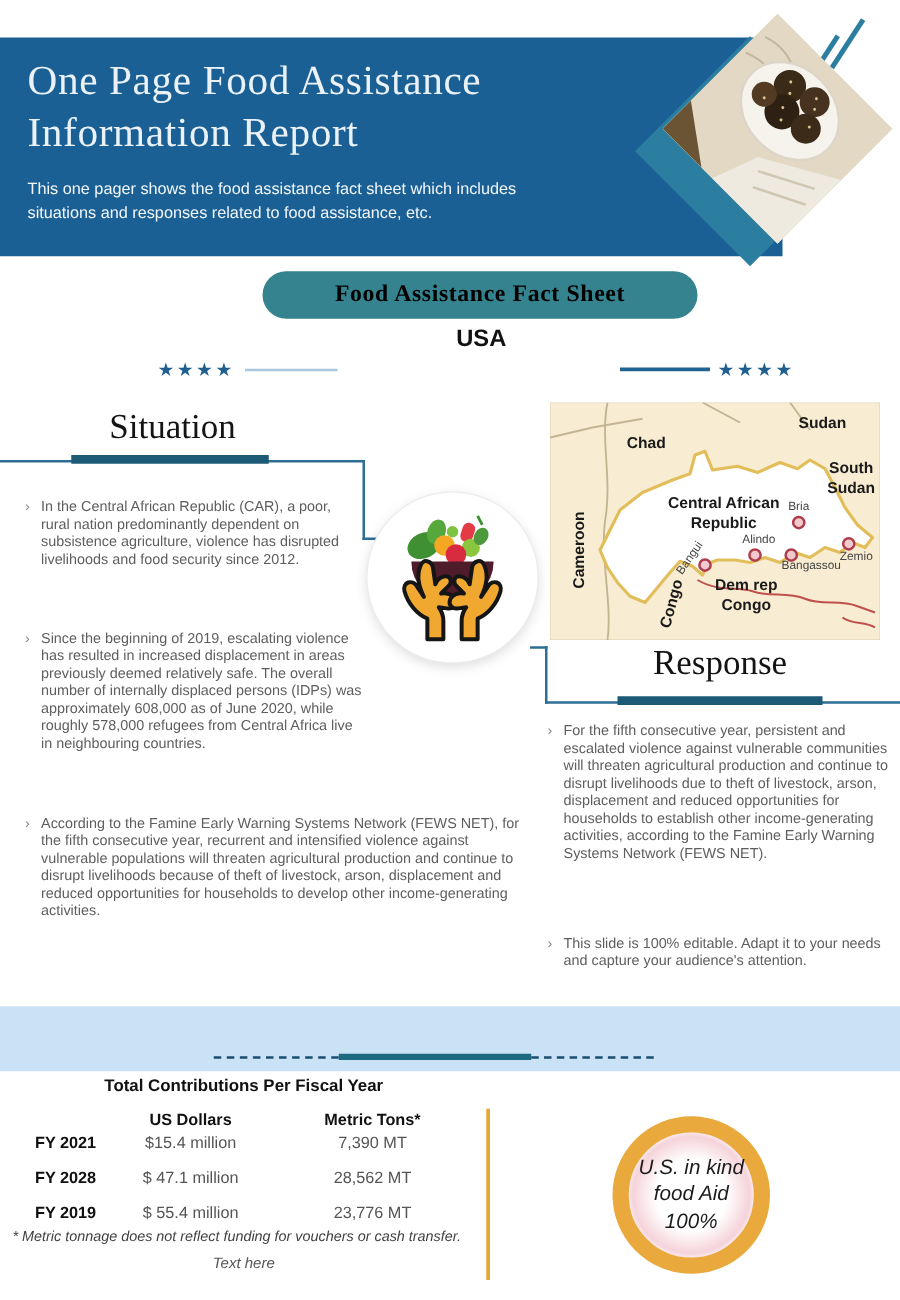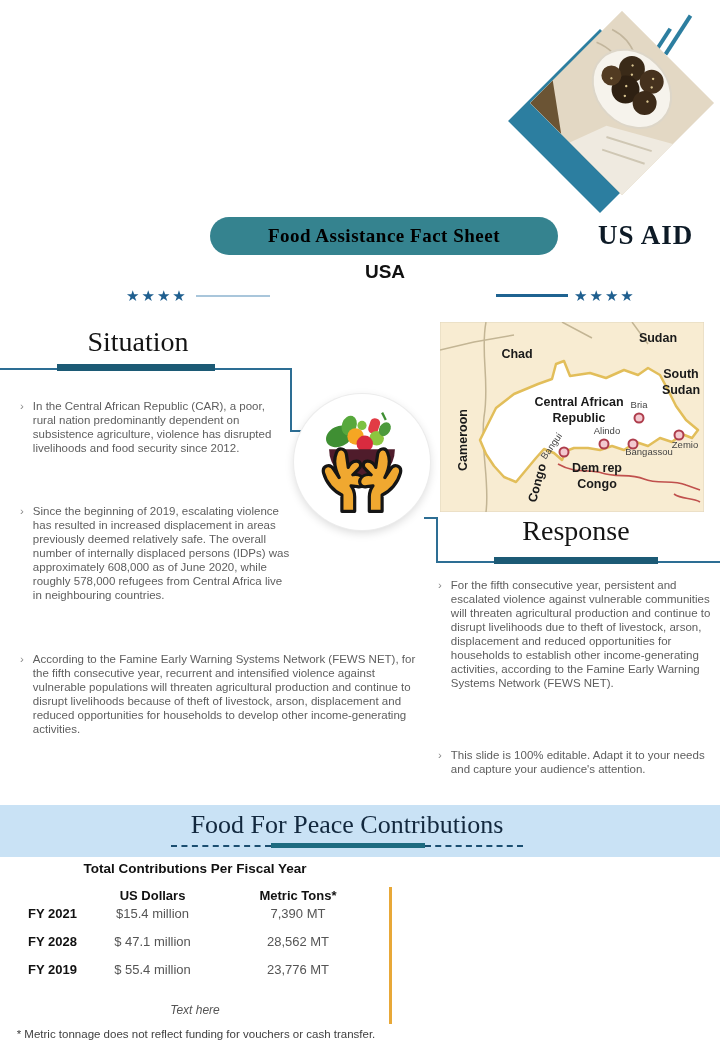--- a/index.html
+++ b/index.html
@@ -59,38 +59,42 @@
   .band-title{left:0;top:810px;width:694px;text-align:center;font-family:"Liberation Serif",serif;
               font-size:26px;color:#12283E;}
   .dash{border-top:2px dashed #1B4E70;height:0;}
   .solid-seg{left:271px;top:843px;width:154px;height:5px;background:#1D6B80;}
 
   
   .tbl-title{left:15px;top:861px;width:360px;text-align:center;font-weight:700;font-size:13.5px;color:#111;}
   .col-h{font-weight:700;font-size:13px;color:#111;text-align:center;}
   .row-label{font-weight:700;font-size:13px;color:#111;}
   .cell{font-size:13px;color:#555;text-align:center;}
-  .footnote{left:10px;top:984px;width:372px;text-align:center;font-size:11.5px;color:#3F3F3F;margin-top:44px;}
+  .footnote{left:10px;top:984px;width:372px;font-style:italic;font-size:11.5px;color:#3F3F3F;}
   .texthere{left:130px;top:1003px;width:130px;text-align:center;font-style:italic;font-size:12px;color:#555;}
 
   .gold-divider{left:389px;top:887px;width:3px;height:137px;background:#E8A838;}
 
   
   .aid-title{left:428px;top:861px;width:252px;text-align:center;font-weight:700;font-size:14px;color:#111;}
   .donut{left:490px;top:893px;width:100px;height:100px;border:13px solid #E9A93C;border-radius:50%;
          background:radial-gradient(circle at center,#FFFFFF 40%,#F5D3DA 66%,#FFFFFF 76%);
          display:flex;align-items:center;justify-content:center;}
   .donut span{display:block;width:92px;text-align:center;font-style:italic;font-size:16.5px;
               line-height:1.3;color:#1C1C1C;}
 </style>
 </head>
 <body>
 
 <div id="page">
 
+  <div class="abs banner">
+    <h1>One Page Food Assistance Information Report</h1>
+    <p>This one pager shows the food assistance fact sheet which includes situations and responses related to food assistance, etc.</p>
+  </div>
 
   <div class="abs slash" style="left:676px;top:12px;height:46px;"></div>
   <div class="abs slash" style="left:659px;top:26px;height:34px;"></div>
   <div class="abs diamond-back"></div>
   <div class="abs diamond-photo">
     <svg width="130" height="130" viewBox="0 0 130 130">
       <rect width="130" height="130" fill="#E3D8C4"></rect>
       <path d="M6 20 q18 -6 34 2 M4 40 q20 -8 36 0 M98 100 q14 -8 28 -2 M90 116 q16 -10 32 -4" stroke="#B9AC92" stroke-width="1.5" fill="none" opacity=".8"></path>
       <polygon points="70,92 130,58 130,130 56,130" fill="#EFEAE0"></polygon>
       <path d="M78 100 L120 78 M84 112 L124 92" stroke="#CFC7B4" stroke-width="2" fill="none"></path>
@@ -110,21 +114,20 @@
           <circle cx="62" cy="58" r="1.2"></circle>
         <circle cx="82" cy="46" r="1.2"></circle>
           <circle cx="40" cy="55" r="1.2"></circle>
       </g>
     </svg>
   </div>
 
   <div class="abs pill">
     <span>Food Assistance Fact Sheet</span>
   </div>
-  <div class="abs brand">US AID</div>
 
   <div class="abs country">USA</div>
   <div class="abs stars" style="left:126px;top:287px;">★★★★</div>
   <div class="abs line-thin-lt"></div>
   <div class="abs line-thin-rt"></div>
   <div class="abs stars" style="left:574px;top:287px;">★★★★</div>
 
   <div class="abs h-section" style="left:40px;top:326px;width:196px;">Situation</div>
   <div class="abs cline" style="left:0;top:368px;width:292px;height:2px;"></div>
   <div class="abs cline" style="left:290px;top:368px;width:2px;height:64px;"></div>
@@ -211,21 +214,20 @@
   <div class="abs bullet" style="left:438px;top:578px;width:274px;">
     <span class="g">›</span>
     <span>For the fifth consecutive year, persistent and escalated violence against vulnerable communities will threaten agricultural production and continue to disrupt livelihoods due to theft of livestock, arson, displacement and reduced opportunities for households to establish other income-generating activities, according to the Famine Early Warning Systems Network (FEWS NET).</span>
   </div>
   <div class="abs bullet" style="left:438px;top:748px;width:274px;">
     <span class="g">›</span>
     <span>This slide is 100% editable. Adapt it to your needs and capture your audience's attention.</span>
   </div>
 
   <div class="abs band"></div>
-  <div class="abs band-title">Food For Peace Contributions</div>
   <div class="abs dash" style="left:171px;top:845px;width:100px;"></div>
   <div class="abs solid-seg"></div>
   <div class="abs dash" style="left:425px;top:845px;width:98px;"></div>
 
   <div class="abs tbl-title">Total Contributions Per Fiscal Year</div>
   <div class="abs col-h" style="left:105px;top:888px;width:95px;">US Dollars</div>
   <div class="abs col-h" style="left:243px;top:888px;width:110px;">Metric Tons*</div>
 
   <div class="abs row-label" style="left:28px;top:906px;width:70px;">FY 2021</div>
   <div class="abs cell" style="left:100px;top:906px;width:105px;">$15.4 million</div>
@@ -237,14 +239,17 @@
 
   <div class="abs row-label" style="left:28px;top:962px;width:70px;">FY 2019</div>
   <div class="abs cell" style="left:100px;top:962px;width:105px;">$ 55.4 million</div>
   <div class="abs cell" style="left:238px;top:962px;width:120px;">23,776 MT</div>
 
   <div class="abs footnote">* Metric tonnage does not reflect funding for vouchers or cash transfer.</div>
   <div class="abs texthere">Text here</div>
 
   <div class="abs gold-divider"></div>
 
+  <div class="abs donut">
+    <span>U.S. in kind food Aid 100%</span>
+  </div>
 
 </div>
 
 </body></html>

